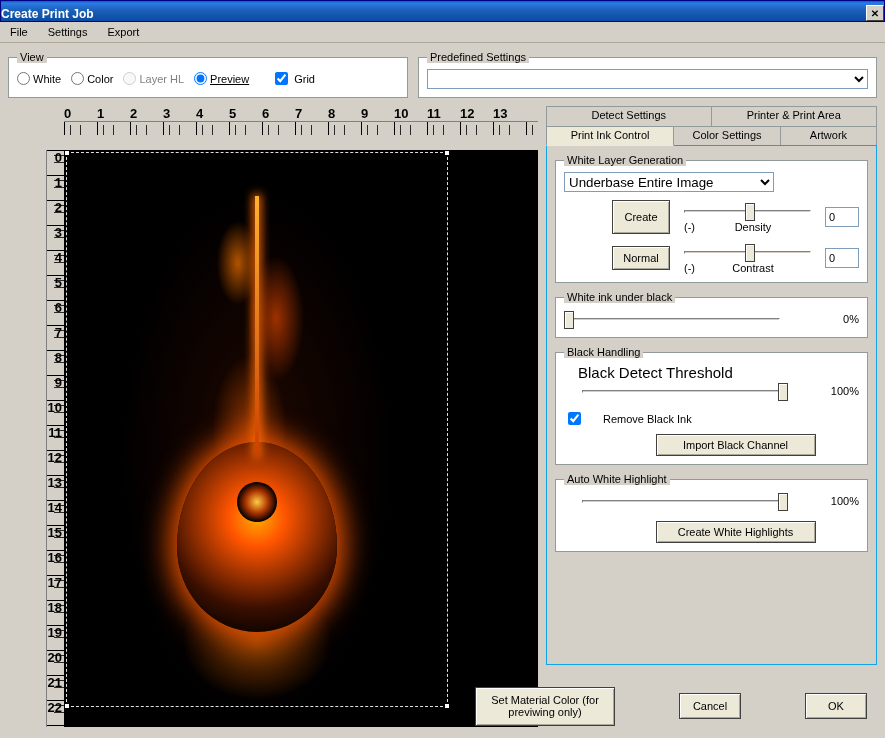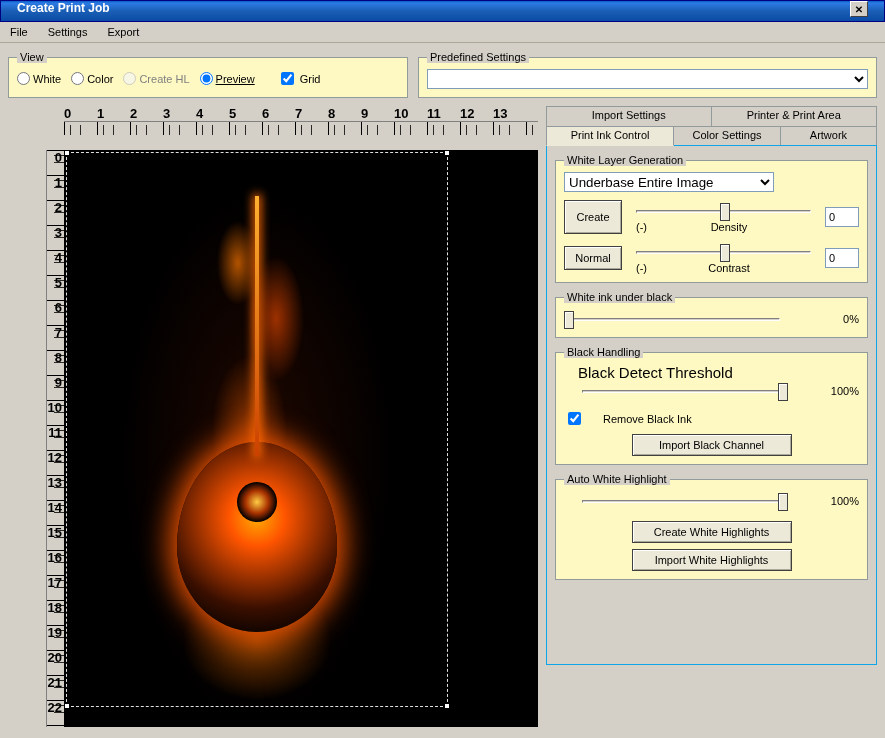--- a/index.html
+++ b/index.html
@@ -11,22 +11,22 @@
     width: 885px;
     height: 738px;
     overflow: hidden;
     position: relative;
   }
   .titlebar {
     background: linear-gradient(to bottom, #0a5bc5, #2c7be5 10%, #1a5fb5 50%, #0a4ba5);
     color: #fff;
     height: 22px;
     display: flex;
-    align-items: flex-start;
-    padding: 0 16px;
+    align-items: flex-end;
+    padding: 0 0;
     font-weight: bold;
     font-size: 12px;
     border: 1px solid #000080;
   }
   .titlebar .title { flex: 1; }
   .titlebar .closebtn {
     width: 18px; height: 16px;
     background: #d4d0c8;
     border: 1px solid #fff;
     border-right-color:#404040; border-bottom-color:#404040;
@@ -44,21 +44,21 @@
   .client {
     background: #d4d0c8;
     padding: 8px;
     height: calc(738px - 22px - 19px);
     position:relative;
   }
   fieldset {
     border:1px solid #919b9c;
     padding: 6px 8px 8px 8px;
     margin:0;
-    background:#fef9c3;
+    background:#ffffff;
   }
   fieldset.inner { border:1px solid #919b9c; }
   legend { font-size:11px; padding:0 3px; background:#d4d0c8; }
   .row-top { display:flex; gap:10px; margin-bottom:8px; }
   .view-group { width:400px; }
   .predef-group { flex:1; }
   .radios { display:flex; align-items:center; gap:10px; flex-wrap:nowrap; }
   .radios label { display:flex; align-items:center; gap:3px; white-space:nowrap; }
   .radios input[type=radio]{ margin:0; }
   .disabled-label { color:#808080; }
@@ -202,20 +202,21 @@
   }
   .wlg-select { width:210px; height:20px; background:#fff; border:1px solid #7f9db9; }
   .btn {
     background:#ece9d8;
     border:1px solid #404040;
     padding:4px 10px;
     cursor:pointer;
     font-family:inherit; font-size:11px;
     box-shadow: inset 1px 1px 0 #fff, inset -1px -1px 0 #aca899;
     text-align:center;
+    margin-left:48px;
   }
   .slider-wrap {
     display:flex; align-items:center; gap:4px;
   }
   .slider {
     flex:1; position:relative; height:20px;
   }
   .slider .track {
     position:absolute; left:4px; right:4px; top:9px; height:3px;
     border:1px solid #808080;
@@ -272,21 +273,21 @@
         <label>
           <input type="radio" name="view" style="">
             <span>White</span>
         </label>
         <label>
           <input type="radio" name="view" style="">
             <span>Color</span>
         </label>
         <label class="disabled-label">
           <input type="radio" name="view" disabled="" style="">
-            <span>Create HL</span>
+            <span>Layer HL</span>
         </label>
         <label>
           <input type="radio" name="view" checked="" style="">
             <span class="underline">Preview</span>
         </label>
         <label class="check" style="margin-left:12px;">
           <input type="checkbox" checked="" style="">
             <span>Grid</span>
         </label>
       </div>
@@ -363,21 +364,21 @@
           <div class="handle tl"></div>
           <div class="handle tr"></div>
           <div class="handle bl"></div>
           <div class="handle br"></div>
         </div>
       </div>
     </div>
 
     <div class="right-panel">
       <div class="tabs">
-        <div class="tab">Import Settings</div>
+        <div class="tab">Detect Settings</div>
         <div class="tab">Printer &amp; Print Area</div>
       </div>
       <div class="tabs tabs-row2">
         <div class="tab active">Print Ink Control</div>
         <div class="tab">Color Settings</div>
         <div class="tab">Artwork</div>
       </div>
 
       <div class="tab-body">
 
@@ -469,23 +470,25 @@
           <div class="slider-wrap" style="margin-left:14px;">
             <div class="slider" style="max-width:210px;">
               <div class="track"></div>
                 <div class="thumb" style="left:calc(100% - 10px);"></div>
             </div>
             <span style="margin-left:auto;">100%</span>
           </div>
           <div style="text-align:center; margin-top:10px;">
             <button class="btn" style="width:160px;">Create White Highlights</button>
           </div>
-          <div style="text-align:center; margin-top:6px;">
-            <button class="btn" style="width:160px;">Import White Highlights</button>
-          </div>
         </fieldset>
 
       </div>
     </div>
   </div>
 
+  <div class="bottom-buttons">
+    <button class="btn material">Set Material Color (for previwing only)</button>
+    <button class="btn">Cancel</button>
+    <button class="btn">OK</button>
+  </div>
 
 </div>
 
 </body></html>

